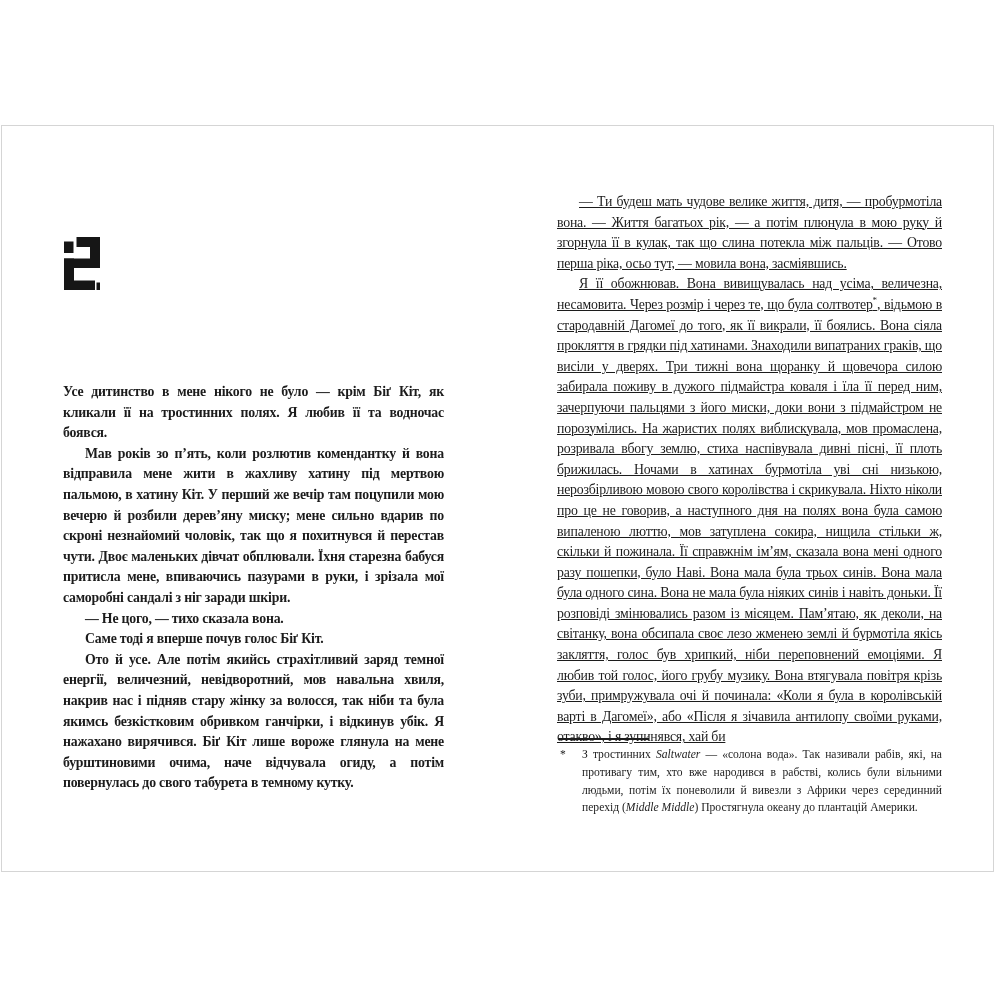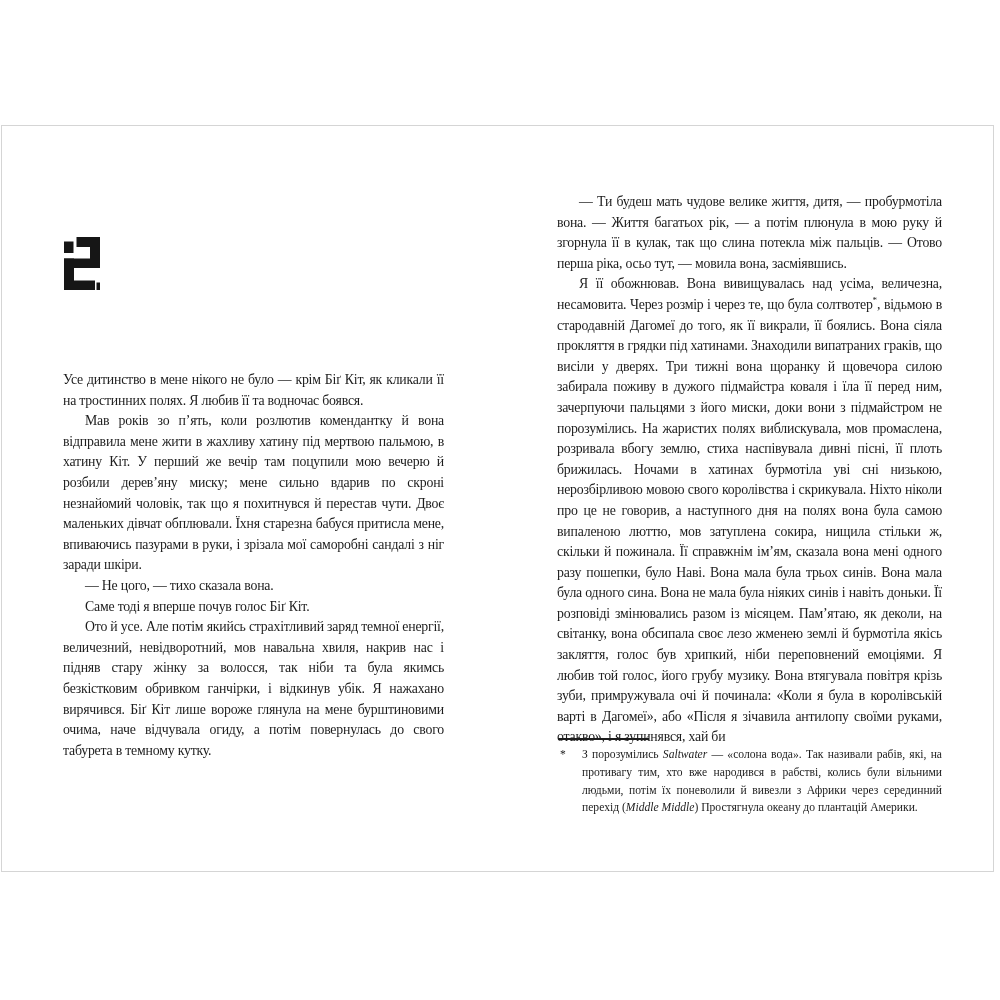--- a/index.html
+++ b/index.html
@@ -26,22 +26,22 @@
 
   .body-text {
     position: absolute; left: 0; width: 100%;
     font-size: 13.8px; line-height: 20.6px;
     letter-spacing: -0.2px;
     text-align: justify;
     color: #1c1c1c;
   }
   .body-text p { margin: 0; padding: 0; }
   p.indent { text-indent: 22px; }
-  .left-text  { top: 244px; }
-  .right-text { top: 66px; }
+  .left-text  { top: 256px; font-weight: bold; }
+  .right-text { top: 66px; text-decoration: underline; }
 
   sup.fnref { font-size: 9px; line-height: 0; vertical-align: super; letter-spacing: 0; }
 
   .fn-rule {
     position: absolute; left: 1px; top: 612px;
     width: 91px; height: 0;
     border-top: 2px solid #1c1c1c;
   }
   .footnote {
     position: absolute; left: 0; top: 620px; width: 100%;
@@ -99,18 +99,18 @@
   <div class="col col-right">
 
     <div class="body-text right-text">
       <p class="indent">— Ти будеш мать чудове велике життя, дитя, — пробурмотіла вона. — Життя багатьох рік, — а потім плюнула в мою руку й згорнула її в кулак, так що слина потекла між пальців. — Отово перша ріка, осьо тут, — мовила вона, засміявшись.</p>
       <p class="indent"><span>Я її обожнював. Вона вивищувалась над усіма, величезна, несамовита. Через розмір і через те, що була солтвотер</span><sup class="fnref">*</sup><span>, відьмою в стародавній Дагомеї до того, як її викрали, її боялись. Вона сіяла прокляття в грядки під хатинами. Знаходили випатраних граків, що висіли у дверях. Три тижні вона щоранку й щовечора силою забирала поживу в дужого підмайстра коваля і їла її перед ним, зачерпуючи пальцями з його миски, доки вони з підмайстром не порозумілись. На жаристих полях виблискувала, мов промаслена, розривала вбогу землю, стиха наспівувала дивні пісні, її плоть брижилась. Ночами в хатинах бурмотіла уві сні низькою, нерозбірливою мовою свого королівства і скрикувала. Ніхто ніколи про це не говорив, а наступного дня на полях вона була самою випаленою люттю, мов затуплена сокира, нищила стільки ж, скільки й пожинала. Її справжнім ім’ям, сказала вона мені одного разу пошепки, було Наві. Вона мала була трьох синів. Вона мала була одного сина. Вона не мала була ніяких синів і навіть доньки. Її розповіді змінювались разом із місяцем. Пам’ятаю, як деколи, на світанку, вона обсипала своє лезо жменею землі й бурмотіла якісь закляття, голос був хрипкий, ніби переповнений емоціями. Я любив той голос, його грубу музику. Вона втягувала повітря крізь зуби, примружувала очі й починала: «Коли я була в королівській варті в Дагомеї», або «Після я зічавила антилопу своїми руками, отакво», і я зупинявся, хай би</span></p>
     </div>
 
     <div class="fn-rule"></div>
 
     <div class="footnote">
-      <span class="fn-marker">*</span><span>З порозумілись </span><span class="it">Saltwater</span><span> — «солона вода». Так називали рабів, які, на противагу тим, хто вже народився в рабстві, колись були вільними людьми, потім їх поневолили й вивезли з Африки через серединний перехід (</span><span class="it">Middle Middle</span><span>) Простягнула океану до плантацій Америки.</span>
+      <span class="fn-marker">*</span><span>З тростинних </span><span class="it">Saltwater</span><span> — «солона вода». Так називали рабів, які, на противагу тим, хто вже народився в рабстві, колись були вільними людьми, потім їх поневолили й вивезли з Африки через серединний перехід (</span><span class="it">Middle Middle</span><span>) Простягнула океану до плантацій Америки.</span>
     </div>
 
   </div>
 
 </div>
 
 </body></html>

